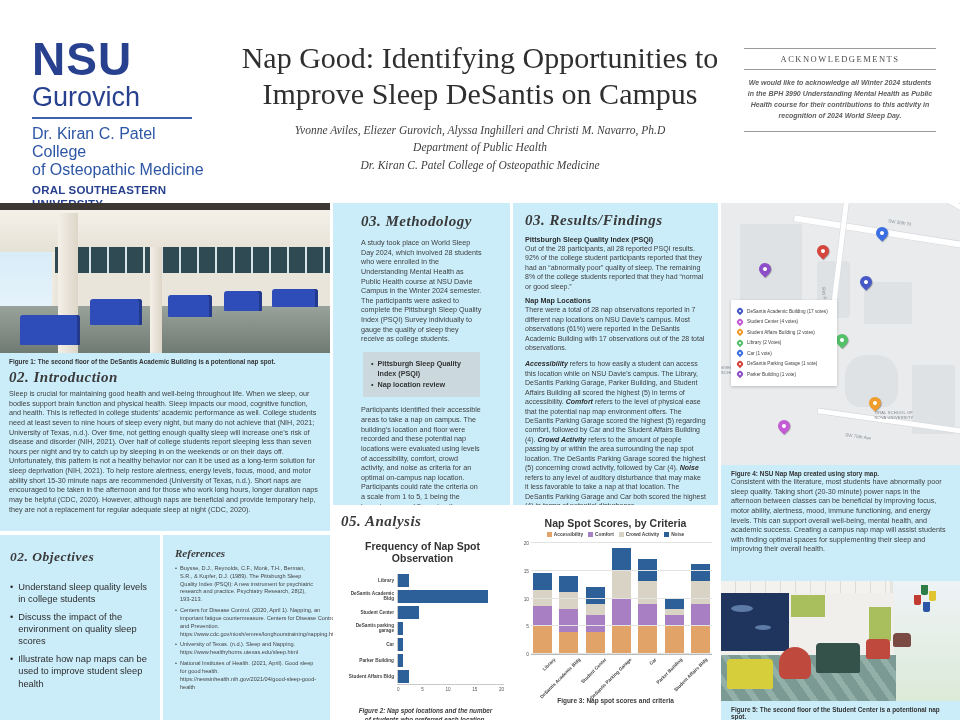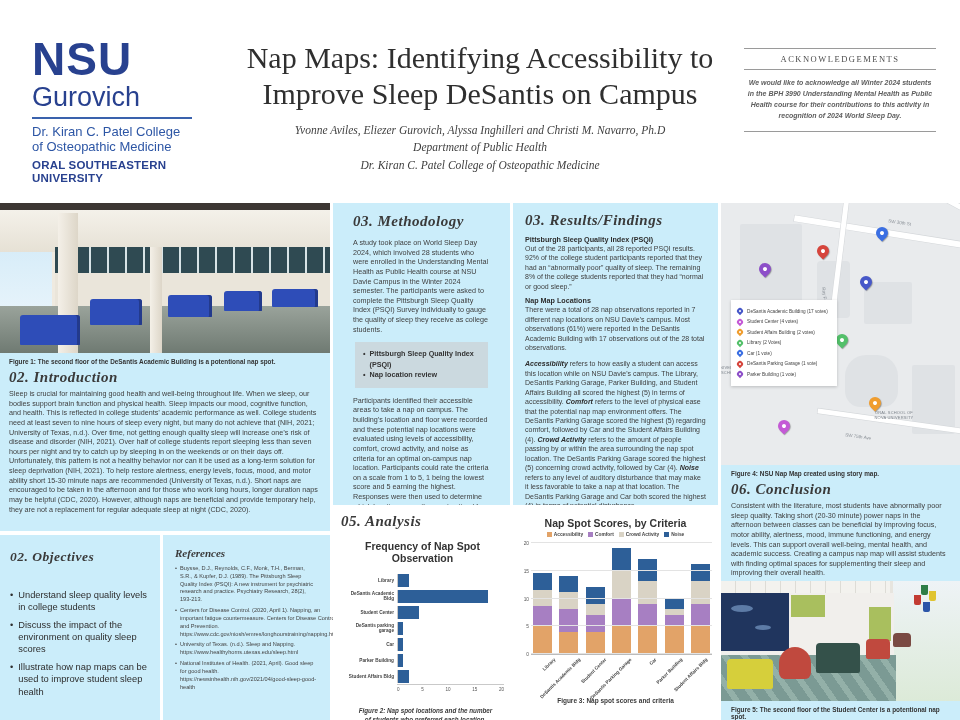--- a/index.html
+++ b/index.html
@@ -5,21 +5,21 @@
   * { margin:0; padding:0; box-sizing:border-box; }
   html,body { width:960px; height:720px; overflow:hidden; background:#fff; }
   body { font-family:"Liberation Sans", sans-serif; color:#3c3c3c; }
   .poster { position:relative; width:960px; height:660px; background:#701a75; }
 
   
   .header { position:absolute; left:0; top:0; width:960px; height:203px; background:#fff; }
   .logo { position:absolute; left:32px; top:38px; width:180px; color:#28418f; }
   .logo-nsu { font-size:46px; font-weight:bold; letter-spacing:1px; line-height:.95; color:#28418f; }
   .logo-florida { font-size:27px; font-weight:500; color:#28418f; border-bottom:2px solid #3a62ad; padding-bottom:4px; margin-bottom:6px; width:160px; }
-  .logo-college { font-size:13px; color:#2d56a5; line-height:1.15; }
+  .logo-college { font-size:16px; color:#2d56a5; line-height:1.15; }
   .logo-univ { font-size:11.5px; font-weight:bold; color:#28418f; line-height:1.2; margin-top:4px; letter-spacing:.2px; }
   .title-block { position:absolute; left:215px; top:40px; width:530px; text-align:center; }
   .title { font-family:"Liberation Serif", serif; font-size:30px; font-weight:normal; color:#2f2f2f; line-height:1.2; }
   .authors { font-family:"Liberation Serif", serif; font-style:italic; font-size:11.5px; color:#3f3f3f; margin-top:10px; line-height:1.5; }
   .ack { position:absolute; right:24px; top:48px; width:192px; text-align:center; }
   .ack hr { border:none; border-top:1px solid #9a9a9a; margin:0; }
   .ack-title { font-family:"Liberation Serif", serif; font-size:8.5px; letter-spacing:1.5px; color:#4d4d4d; padding:5px 0; }
   .ack-text { font-family:"Liberation Sans", sans-serif; font-style:italic; font-weight:bold; font-size:7px; color:#5d5d5d; line-height:1.55; padding:8px 2px 10px 2px; }
 
   
@@ -33,30 +33,30 @@
   h2.sec { font-family:"Liberation Serif", serif; font-style:italic; font-size:15px; font-weight:bold; color:#3a3a3a; letter-spacing:.5px; }
   .body-text { font-size:7.2px; line-height:1.34; color:#3e3e3e; }
   .cap { font-size:6.4px; font-weight:bold; color:#333; }
 
   
   .photo1 { position:absolute; left:0; top:0; width:330px; height:150px; overflow:hidden; background:#e9e4da; }
   .intro-panel { position:absolute; left:0; top:150px; width:330px; height:178px; padding:5px 9px; }
   .intro-panel h2 { margin:4px 0 3px 0; }
   .bottom-row { position:absolute; left:0; top:332px; width:330px; height:185px; }
   .objectives { position:absolute; left:0; top:0; width:160px; height:185px; padding:14px 10px; }
-  .objectives h2 { font-size:13.5px; margin-bottom:24px; }
+  .objectives h2 { font-size:13.5px; margin-bottom:16px; }
   .obj-item { display:flex; font-size:9.3px; line-height:1.3; margin-bottom:6px; color:#2e2e2e; }
   .obj-item .bullet { margin-right:5px; }
   .refs { position:absolute; left:163px; top:0; width:167px; height:185px; padding:12px 12px; }
   .refs h3 { font-family:"Liberation Serif", serif; font-style:italic; font-size:11px; color:#3a3a3a; margin-bottom:6px; }
   .ref-item { display:flex; font-size:5.6px; line-height:1.4; margin-bottom:3px; color:#444; }
   .ref-item .bullet { margin-right:3px; font-size:5.6px; }
 
   
-  .meth-panel { position:absolute; left:0; top:0; width:177px; height:302px; padding:10px 20px; }
+  .meth-panel { position:absolute; left:0; top:0; width:177px; height:302px; padding:10px 28px; }
   .meth-panel h2 { margin-bottom:8px; }
   .meth-box { background:#cbd9df; margin:8px 2px; padding:7px 8px; }
   .meth-box-item { display:flex; font-size:7.2px; font-weight:bold; color:#333; line-height:1.45; }
   .meth-box-item .bullet { margin-right:4px; }
   .analysis { position:absolute; left:0; top:302px; width:177px; height:215px; background:#fff; padding:8px 6px 0 8px; }
   .chart-title { font-size:10.5px; font-weight:bold; color:#333; text-align:center; }
   
   .hbar-wrap { margin-top:8px; }
   .hbar-row { display:flex; align-items:center; height:16px; }
   .hbar-label { width:56px; font-size:4.7px; font-weight:bold; color:#444; text-align:right; padding-right:3px; flex:none; }
@@ -141,21 +141,21 @@
         <span>Dr. Kiran C. Patel College</span><br>
         <span>of Osteopathic Medicine</span>
       </div>
       <div class="logo-univ">
         <span>ORAL SOUTHEASTERN</span><br>
         <span>UNIVERSITY</span>
       </div>
     </div>
     <div class="title-block">
       <h1 class="title">
-        <span>Nap Maps: Identifying Accessibility to</span><br>
+        <span>Nap Good: Identifying Opportunities to</span><br>
         <span>Improve Sleep DeSantis on Campus</span>
       </h1>
       <div class="authors">
         <span>Yvonne Aviles, Eliezer Gurovich, Alyssa Inghilleri and Christi M. Navarro, Ph.D</span><br>
         <span>Department of Public Health</span><br>
         <span>Dr. Kiran C. Patel College of Osteopathic Medicine</span>
       </div>
     </div>
     <div class="ack">
       <hr>
@@ -461,21 +461,20 @@
               </div>
               <div class="mleg-row">
                 <span class="mleg-pin" style="background: rgb(141, 79, 201); position: relative;"></span>
                 <span class="mleg-label">Parker Building (1 vote)</span>
               </div>
             </div>
         </div>
       </div>
       <div class="panel concl-panel">
         <div class="cap">Figure 4: NSU Nap Map created using story map.</div>
-        <h2 class="sec">06. Conclusion</h2>
         <p class="body-text">Consistent with the literature, most students have abnormally poor sleep quality. Taking short (20-30 minute) power naps in the afternoon between classes can be beneficial by improving focus, motor ability, alertness, mood, immune functioning, and energy levels. This can support overall well-being, mental health, and academic success. Creating a campus nap map will assist students with finding optimal spaces for supplementing their sleep and improving their overall health.</p>
       </div>
       <div class="photo2">
         <div class="p2-ceiling"></div>
         <div class="p2-atrium"></div>
         <div class="p2-flag" style="right:32px;top:4px;background:#2e7d46;"></div>
         <div class="p2-flag" style="right:24px;top:10px;background:#e0c430;"></div>
         <div class="p2-flag" style="right:39px;top:14px;background:#c23b32;"></div>
         <div class="p2-flag" style="right:30px;top:21px;background:#2c55a8;"></div>
         <div class="p2-mural"></div>

